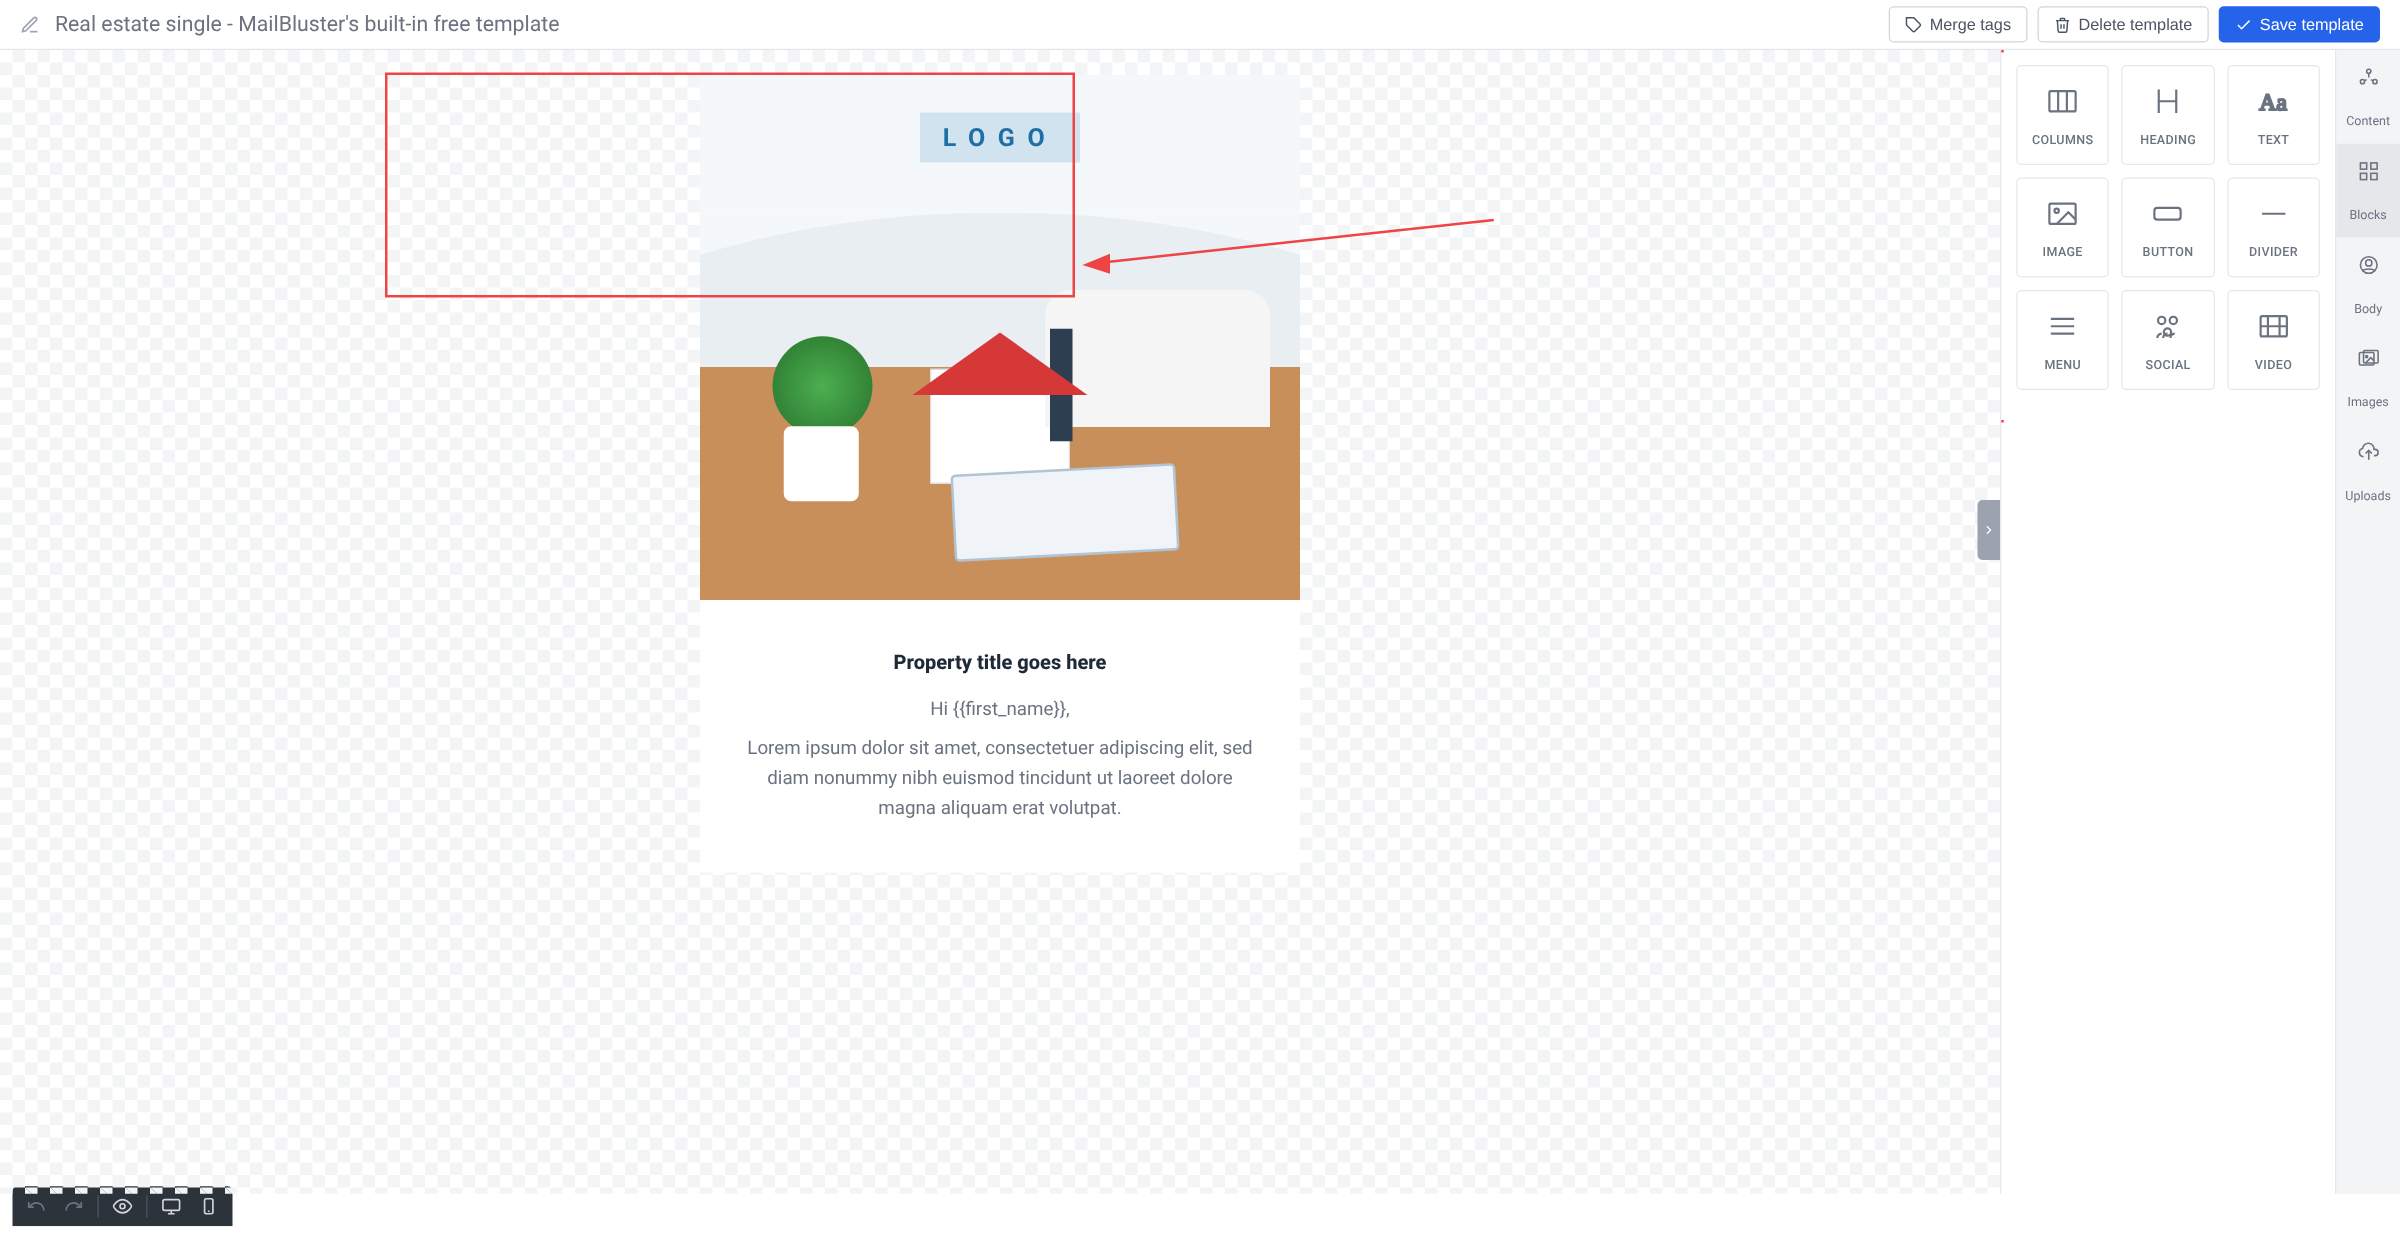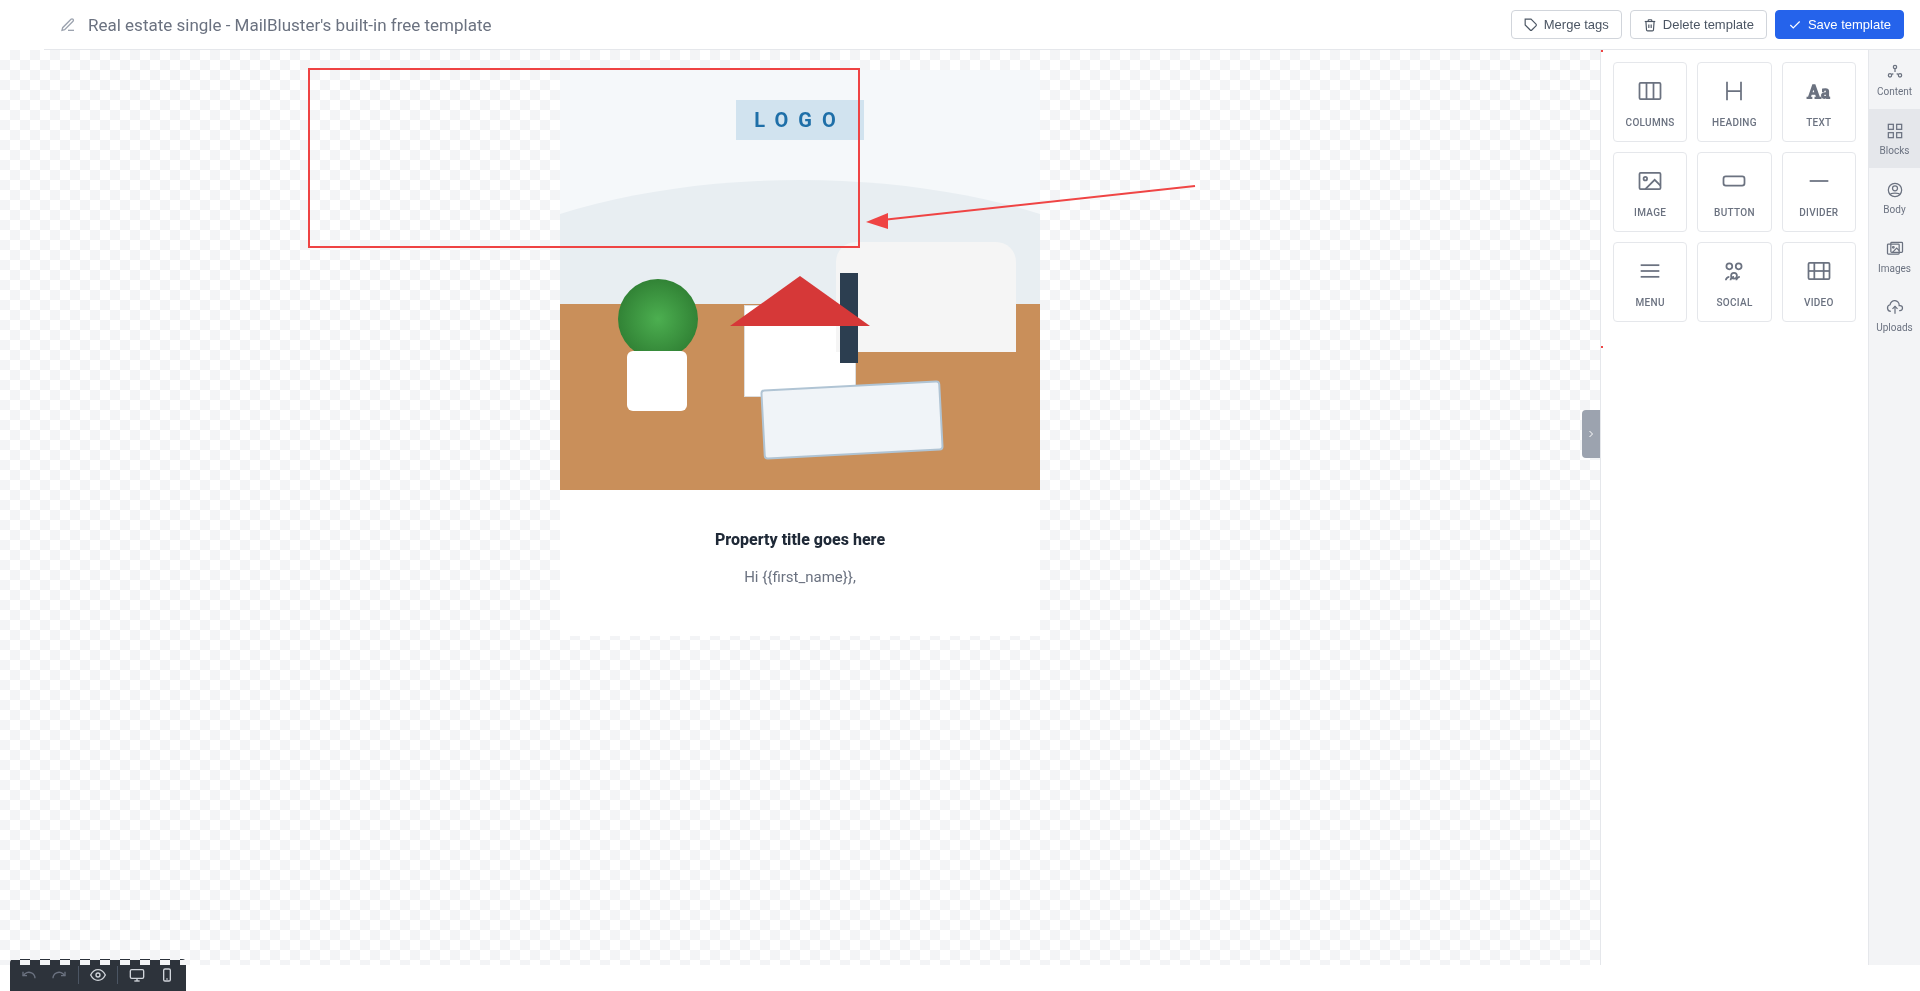--- a/index.html
+++ b/index.html
@@ -1,19 +1,19 @@
 <!DOCTYPE html>
 <html><head>
 <meta charset="utf-8">
 <style>
 * { box-sizing: border-box; margin: 0; padding: 0; }
 body { font-family: -apple-system, BlinkMacSystemFont, "Segoe UI", Roboto, Arial, sans-serif; background: #fff; overflow: hidden; }
 
 
-.topbar { height: 50px; border-bottom: 1px solid #e5e7eb; display: flex; align-items: center; padding: 0 16px; justify-content: space-between; margin-left: 44px; }
+.topbar { height: 40px; border-bottom: 1px solid #e5e7eb; display: flex; align-items: center; padding: 0 16px; justify-content: space-between; }
 .topbar-left { display: flex; align-items: center; gap: 12px; }
 .edit-icon { width: 16px; height: 16px; color: #9ca3af; }
 .template-title { font-size: 17px; color: #6b7280; font-weight: 400; }
 .topbar-right { display: flex; align-items: flex-start; gap: 8px; }
 .btn { display: inline-flex; align-items: center; gap: 6px; padding: 6px 12px; border: 1px solid #d1d5db; background: #fff; border-radius: 4px; font-size: 13px; color: #4b5563; cursor: pointer; }
 .btn svg { width: 14px; height: 14px; }
 .btn-primary { background: #2563eb; border-color: #2563eb; color: #fff; }
 
 
 .main { display: flex; height: calc(100vh - 50px - 26px); position: relative; }
@@ -42,21 +42,21 @@
 
 
 .sidepanel { width: 268px; background:#fff; border-left:1px solid #e5e7eb; padding:12px; overflow-y:auto; }
 .blocks-grid { display:grid; grid-template-columns:repeat(3,1fr); gap:10px; }
 .block-tile { border:1px solid #e5e7eb; border-radius:4px; height:80px; display:flex; flex-direction:column; align-items:center; justify-content:center; gap:12px; font-size:10px; color:#6b7280; font-weight:500; cursor:grab; letter-spacing:0.3px; }
 .block-tile svg { width:28px; height:28px; stroke:#6b7280; fill:none; stroke-width:1.5; }
 .annot-bracket { position:absolute; border:2px solid #ef4444; border-right:none; pointer-events:none; }
 
 
 .tabs-rail { width: 52px; background:#f3f4f6; border-left:1px solid #e5e7eb; display:flex; flex-direction:column; }
-.tab-item { display:flex; flex-direction:column; align-items:center; justify-content:center; gap:4px; padding:12px 0; font-size:10px; color:#6b7280; cursor:pointer; }
+.tab-item { display:flex; flex-direction:column; align-items:center; justify-content:center; gap:20px; padding:12px 0; font-size:10px; color:#6b7280; cursor:pointer; }
 .tab-item svg { width:20px; height:20px; stroke:#6b7280; fill:none; stroke-width:1.5; }
 .tab-item.active { background:#e5e7eb; }
 
 
 .collapse-handle { position:absolute; right:320px; top:360px; width:18px; height:48px; background:#9ca3af; border-radius:4px 0 0 4px; display:flex; align-items:center; justify-content:center; color:#fff; cursor:pointer; }
 
 
 .bottombar { height:26px; display:flex; align-items:flex-end; padding: 0 10px; }
 .toolbox { background:#2d333b; border-radius:4px 4px 0 0; display:flex; align-items:center; padding:4px 6px; gap:4px; }
 .tool-btn { width:26px; height:24px; display:flex; align-items:center; justify-content:center; color:#d1d5db; cursor:pointer; border-radius:3px; }
@@ -119,20 +119,21 @@
           <div class="plant"></div>
           <div class="pot"></div>
           <div class="person"></div>
           <div class="tie"></div>
           <div class="clipboard"></div>
         </div>
       </div>
       <div class="email-body">
         <div class="prop-title">Property title goes here</div>
         <div class="greeting">Hi {{first_name}},</div>
+        <div class="bodytext">Lorem ipsum dolor sit amet, consectetuer adipiscing elit, sed diam nonummy nibh euismod tincidunt ut laoreet dolore magna aliquam erat volutpat.</div>
       </div>
     </div>
 
     <div class="annot-box" style="left:308px; top:18px; width:552px; height:180px;"></div>
 
     <svg class="annot-arrow" style="left:860px; top:130px; width:340px; height:80px;" viewBox="0 0 340 80">
         <line x1="22" y1="40" x2="335" y2="6" stroke="#ef4444" stroke-width="2"></line>
         <polygon points="6,42 28,33 28,49" fill="#ef4444"></polygon>
       </svg>
   </div>

